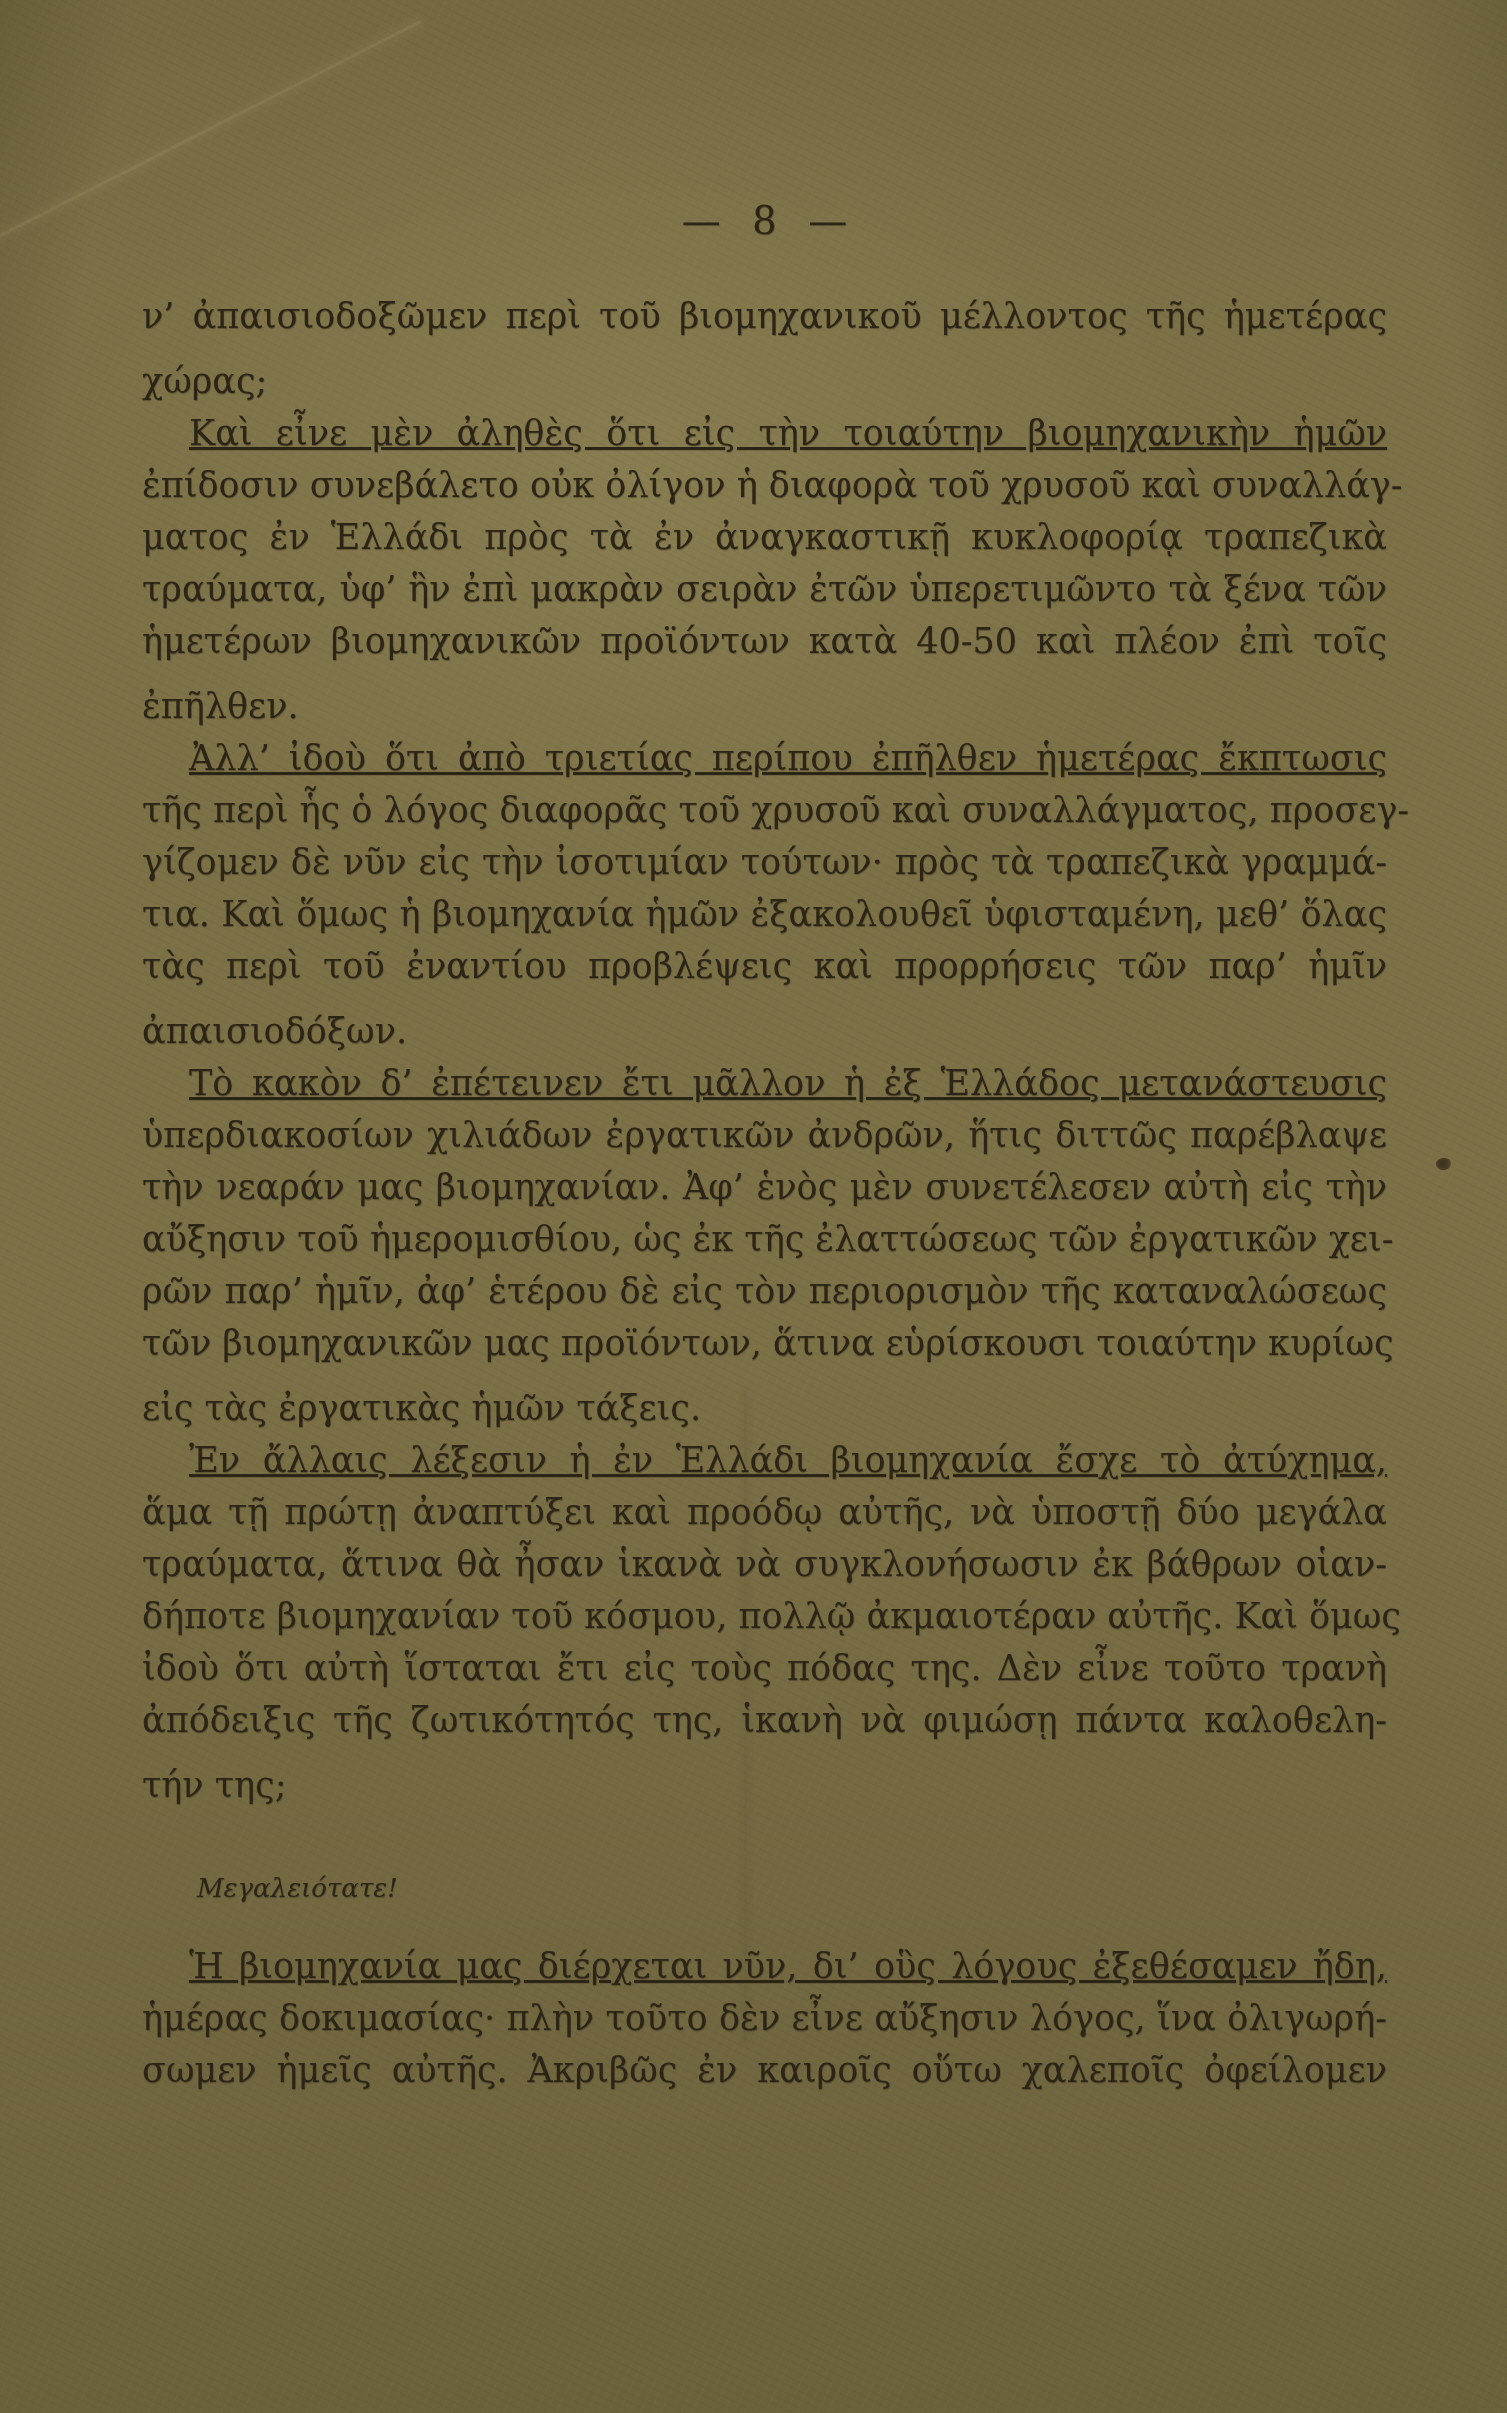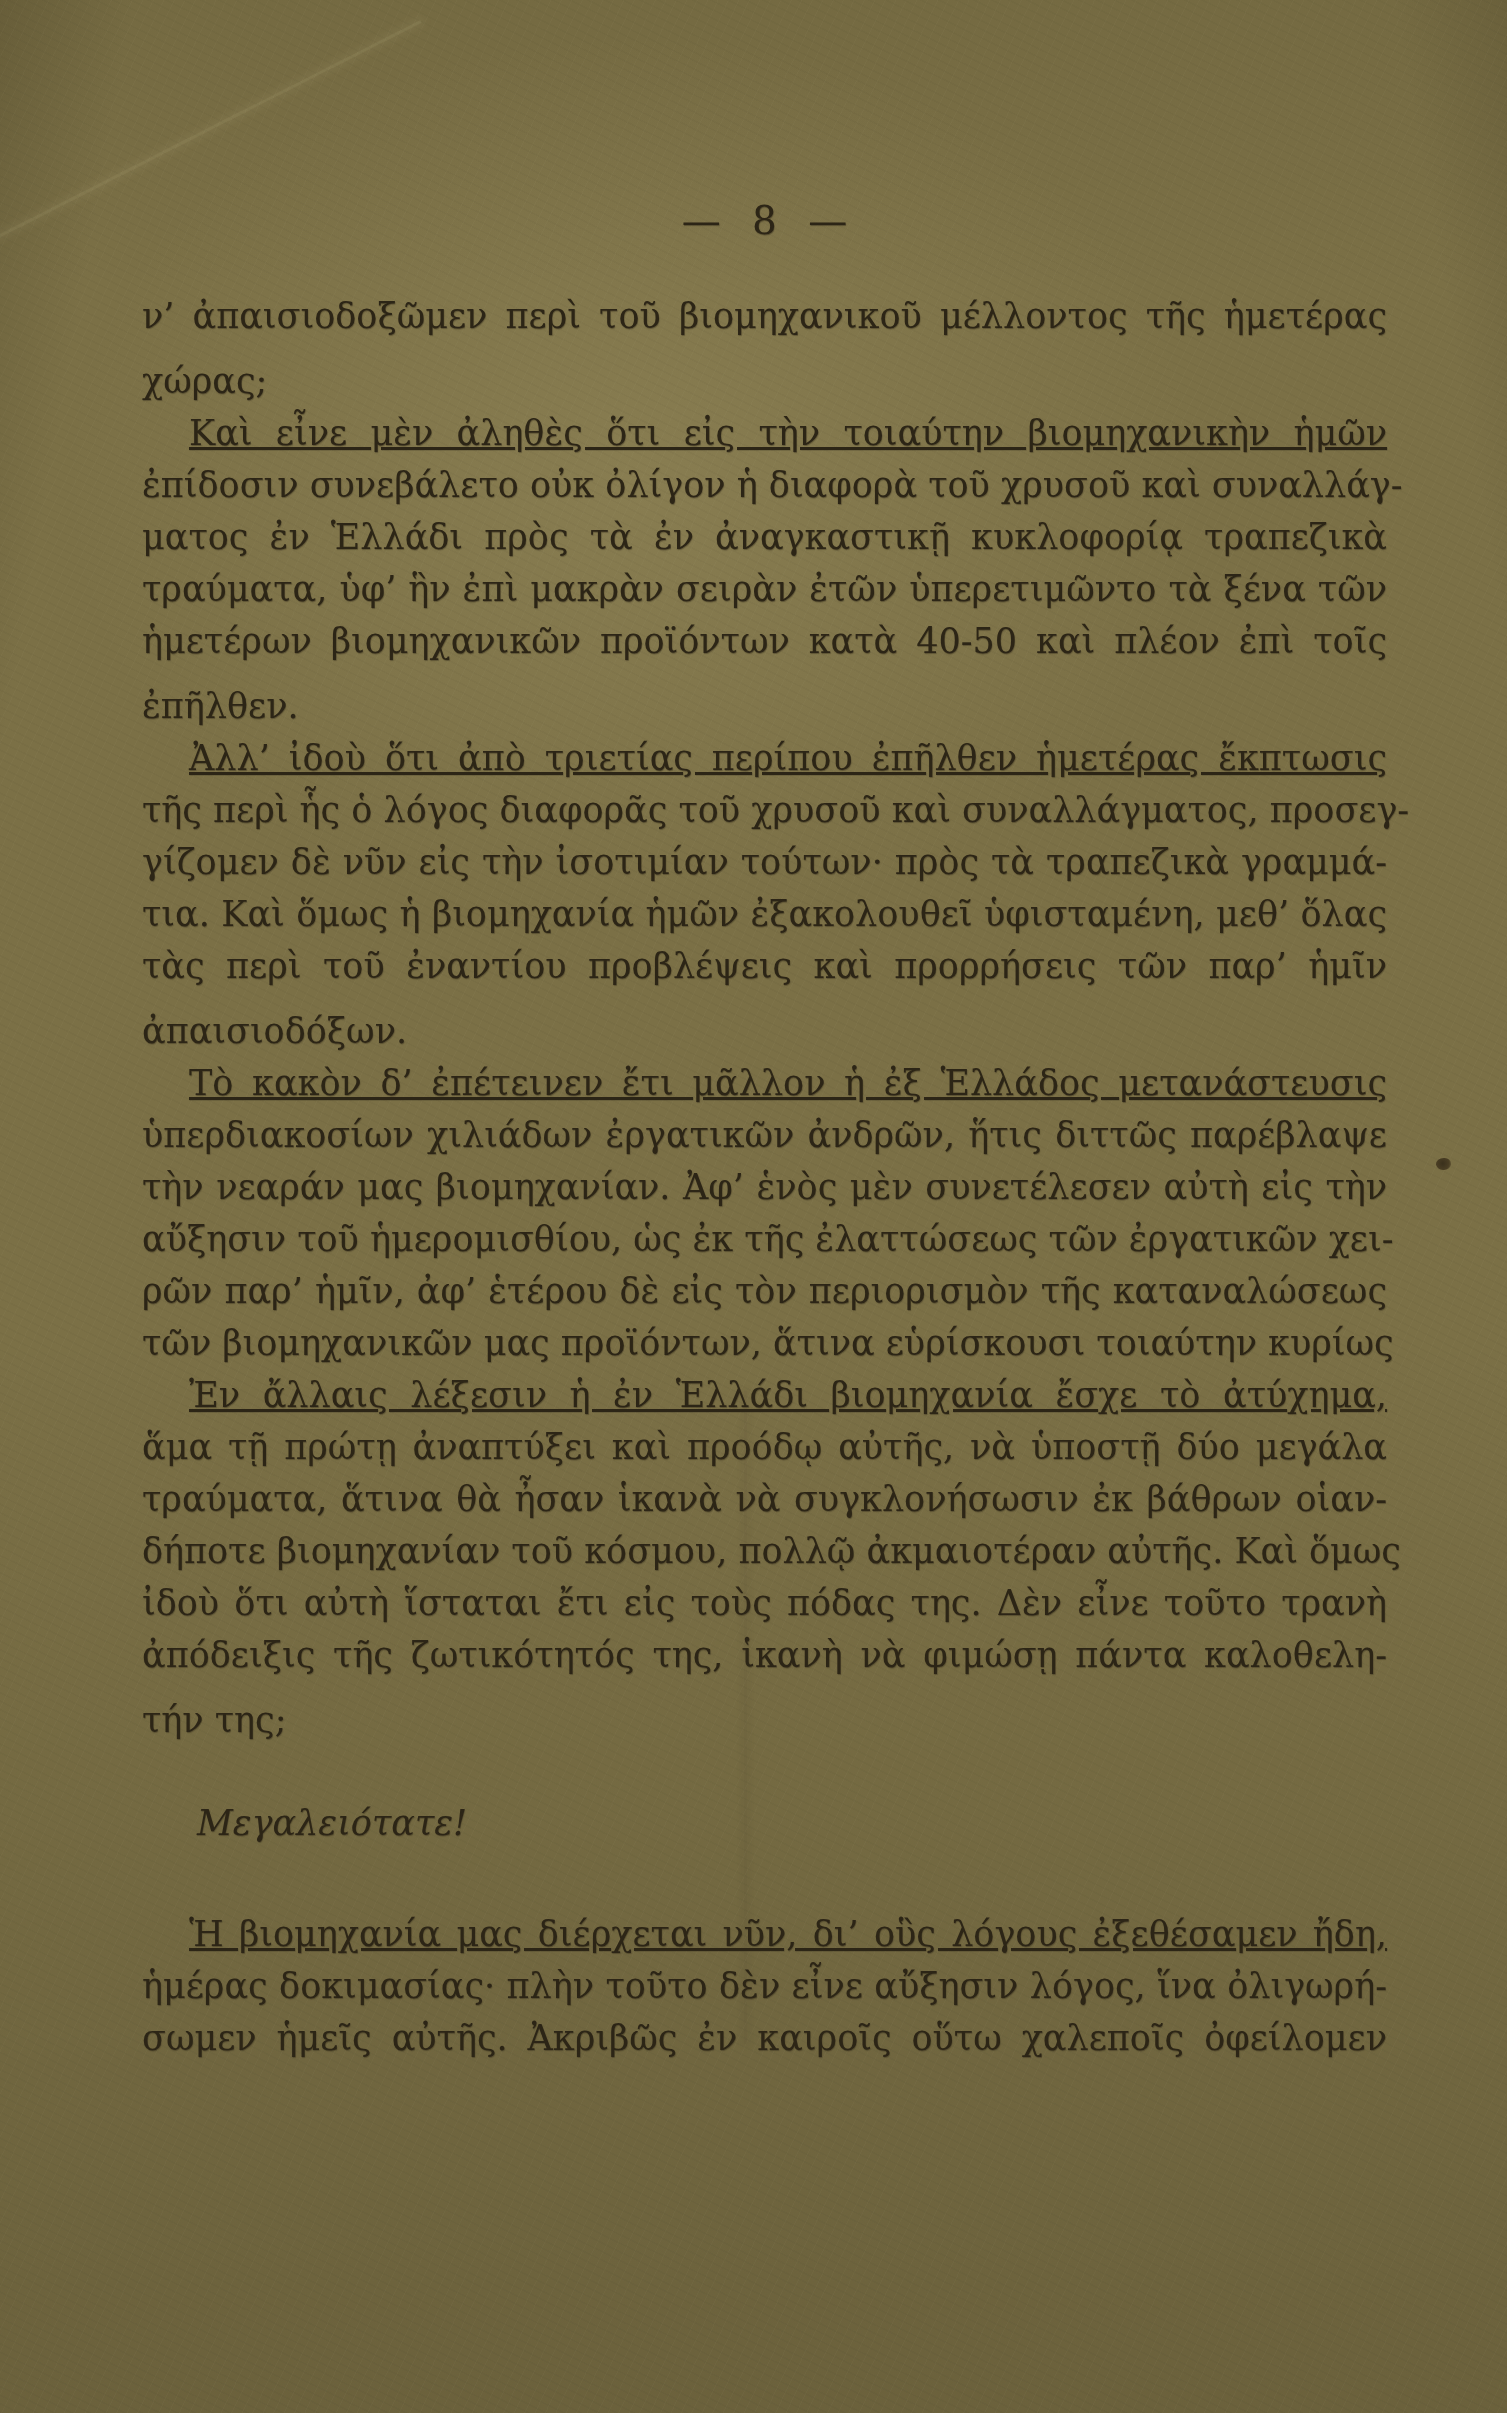--- a/index.html
+++ b/index.html
@@ -96,23 +96,23 @@
   }
   .line.indent {
     text-indent: 47px;
     text-decoration: underline;
   }
   .salutation {
     font-style: italic;
     line-height: 52px;
     height: 52px;
     margin-top: 51px;
-    margin-bottom: 59px;
+    margin-bottom: 26px;
     padding-left: 55px;
-    font-size: 35px;
+    font-size: 26px;
   }
 </style>
 </head>
 <body style="background: rgb(123, 112, 70);">
 
 <div class="page">
   <div class="texture"></div>
   <div class="crease-diagonal"></div>
   <div class="crease-vertical"></div>
   <div class="ink-spot"></div>
@@ -140,20 +140,21 @@
         <div class="line">τὰς περὶ τοῦ ἐναντίου προβλέψεις καὶ προρρήσεις τῶν παρ’ ἡμῖν</div>
         <div class="line last">ἀπαισιοδόξων.</div>
       </div>
       <div class="paragraph">
         <div class="line indent">Τὸ κακὸν δ’ ἐπέτεινεν ἔτι μᾶλλον ἡ ἐξ Ἑλλάδος μετανάστευσις</div>
         <div class="line">ὑπερδιακοσίων χιλιάδων ἐργατικῶν ἀνδρῶν, ἥτις διττῶς παρέβλαψε</div>
         <div class="line">τὴν νεαράν μας βιομηχανίαν. Ἀφ’ ἑνὸς μὲν συνετέλεσεν αὐτὴ εἰς τὴν</div>
         <div class="line">αὔξησιν τοῦ ἡμερομισθίου, ὡς ἐκ τῆς ἐλαττώσεως τῶν ἐργατικῶν χει-</div>
         <div class="line">ρῶν παρ’ ἡμῖν, ἀφ’ ἑτέρου δὲ εἰς τὸν περιορισμὸν τῆς καταναλώσεως</div>
         <div class="line">τῶν βιομηχανικῶν μας προϊόντων, ἅτινα εὑρίσκουσι τοιαύτην κυρίως</div>
+        <div class="line last">εἰς τὰς ἐργατικὰς ἡμῶν τάξεις.</div>
       </div>
       <div class="paragraph">
         <div class="line indent">Ἐν ἄλλαις λέξεσιν ἡ ἐν Ἑλλάδι βιομηχανία ἔσχε τὸ ἀτύχημα,</div>
         <div class="line">ἅμα τῇ πρώτῃ ἀναπτύξει καὶ προόδῳ αὐτῆς, νὰ ὑποστῇ δύο μεγάλα</div>
         <div class="line">τραύματα, ἅτινα θὰ ἦσαν ἱκανὰ νὰ συγκλονήσωσιν ἐκ βάθρων οἱαν-</div>
         <div class="line">δήποτε βιομηχανίαν τοῦ κόσμου, πολλῷ ἀκμαιοτέραν αὐτῆς. Καὶ ὅμως</div>
         <div class="line">ἰδοὺ ὅτι αὐτὴ ἵσταται ἔτι εἰς τοὺς πόδας της. Δὲν εἶνε τοῦτο τρανὴ</div>
         <div class="line">ἀπόδειξις τῆς ζωτικότητός της, ἱκανὴ νὰ φιμώσῃ πάντα καλοθελη-</div>
         <div class="line last">τήν της;</div>
       </div>

